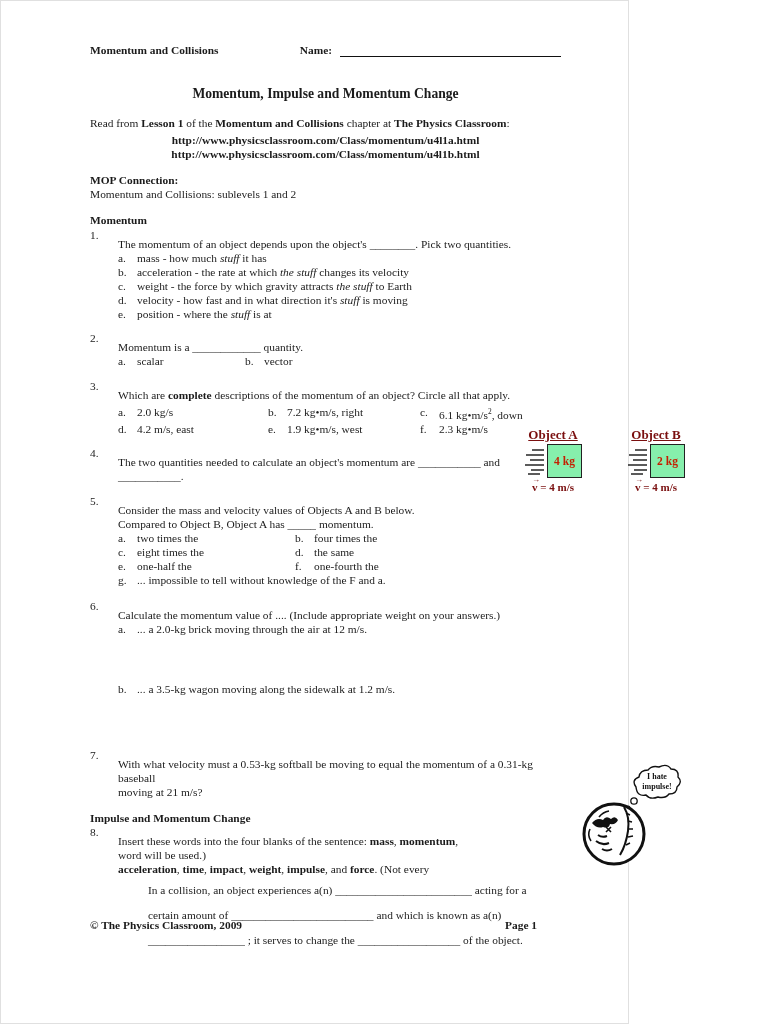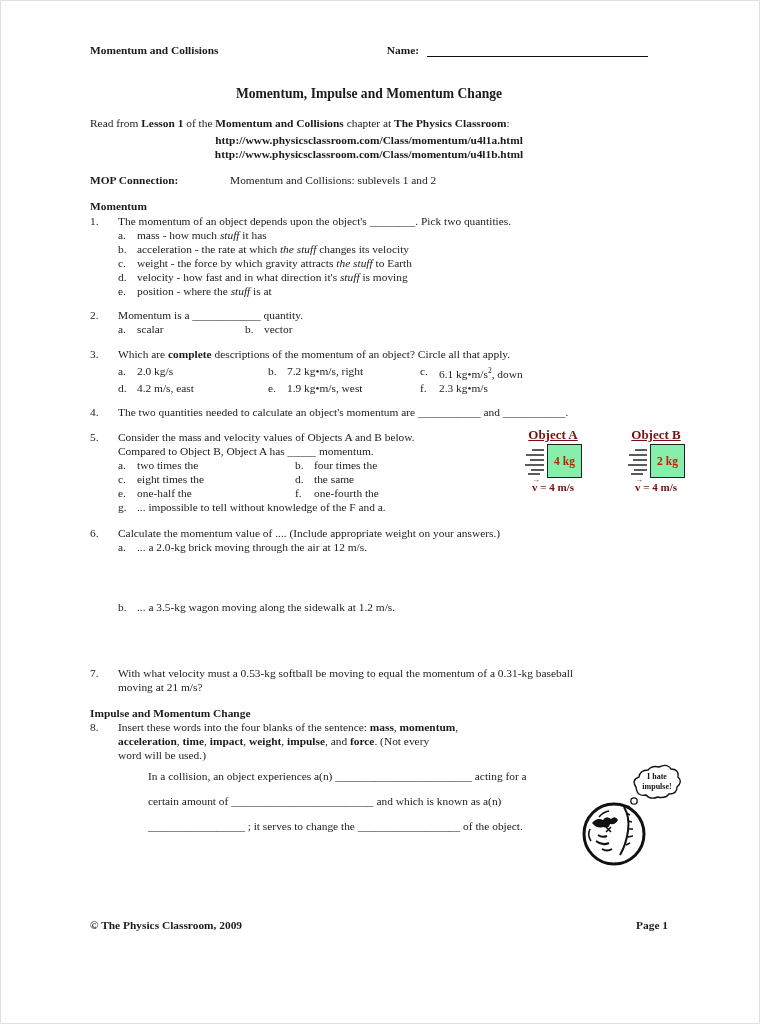--- a/index.html
+++ b/index.html
@@ -1,48 +1,48 @@
 <!DOCTYPE html>
 <html><head>
 <meta charset="utf-8">
 <style>
   * { margin:0; padding:0; box-sizing:border-box; }
   html,body { background:#ffffff; }
   body { width:768px; height:1024px; font-family:"Liberation Serif", serif; color:#1b1b1b; }
   .page {
-    position:relative; width:760px; height:1024px;
-    padding:43px 112px 0 90px; background:#fff;
+    position:relative; width:629px; height:1024px;
+    padding:43px 68px 0 90px; background:#fff;
     outline:1px solid #e0e0e0; outline-offset:-1px;
     font-size:11.4px; line-height:14px;
   }
   .b { font-weight:bold; }
   .i { font-style:italic; }
   .sup { vertical-align:super; font-size:0.65em; }
 
   
   .header-row { display:flex; justify-content:space-between; align-items:flex-end; }
   .course-title { font-weight:bold; }
   .name-area { display:flex; align-items:center; gap:8px; }
   .name-label { font-weight:bold; }
   .name-line { display:inline-block; width:221px; border-bottom:1.4px solid #111; height:13px; }
 
   .doc-title { margin-top:30px; text-align:center; font-weight:bold; font-size:13.6px; }
 
   .read-line { margin-top:15px; }
   .url-block { margin-top:4px; text-align:center; font-weight:bold; }
   .url-block div { line-height:13.5px; }
 
-  .mop-row { margin-top:12px; display:flex; }
+  .mop-row { margin-top:12px; display:flex;flex-direction:column; }
   .mop-label { font-weight:bold; width:140px; flex:none; }
 
   .section-heading { font-weight:bold; margin-top:12px; }
 
   .q { display:flex; }
   .qnum { width:28px; flex:none; }
-  .qbody { flex:1; }
+  .qbody { flex:1;margin-top:9px; }
   .opt { display:flex; }
   .letter { display:inline-block; width:19px; flex:none; }
 
   #q1 { margin-top:1px; }
   #q2 { margin-top:10px; }
   #q2 .row2 { display:flex; }
   #q2 .cell-a { width:127px; }
   #q3 { margin-top:11px; }
   .q3-grid { display:grid; grid-template-columns:150px 152px auto; margin-top:3px; }
   #q4 { margin-top:10px; }
@@ -244,22 +244,22 @@
       <div>moving at 21 m/s?</div>
     </div>
   </div>
 
   <div class="section-heading" id="h-impulse">Impulse and Momentum Change</div>
 
   <div class="q" id="q8">
     <span class="qnum">8.</span>
     <div class="qbody">
       <div><span>Insert these words into the four blanks of the sentence:   </span><span class="b">mass</span><span>,  </span><span class="b">momentum</span><span>,</span></div>
+      <div>word will be used.)</div>
       <div><span class="b">acceleration</span><span>,  </span><span class="b">time</span><span>,  </span><span class="b">impact</span><span>, </span><span class="b">weight</span><span>,  </span><span class="b">impulse</span><span>,  and </span><span class="b">force</span><span>.   (Not every</span></div>
-      <div>word will be used.)</div>
       <div class="blank-sentence first">In a collision, an object experiences a(n) ________________________ acting for a</div>
       <div class="blank-sentence">certain amount of _________________________ and which is known as a(n)</div>
       <div class="blank-sentence">_________________ ;  it serves to change the __________________ of the object.</div>
     </div>
   </div>
 
   <div class="object-fig" style="left:505px; top:428px;">
     <div class="fig-label">Object A</div>
     <div class="fig-row">
       <svg class="speedlines" width="22" height="30" viewBox="0 0 22 30">

